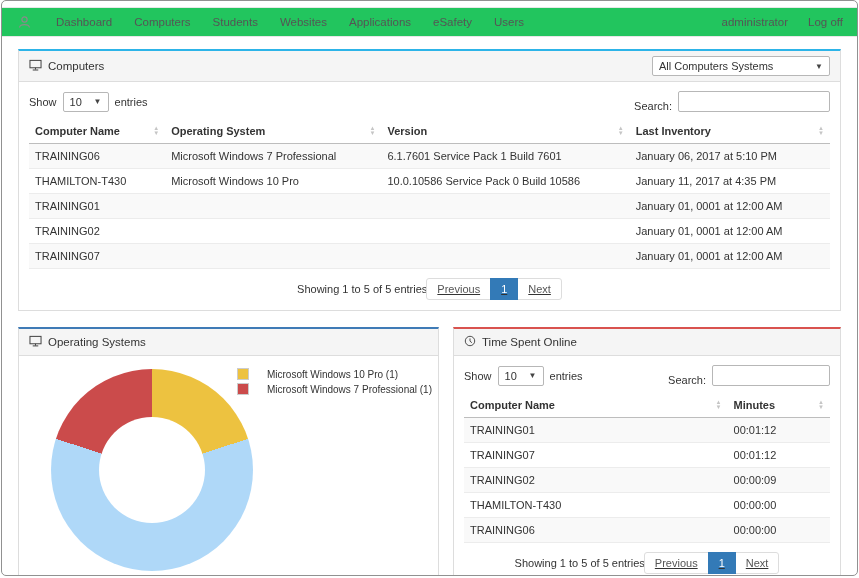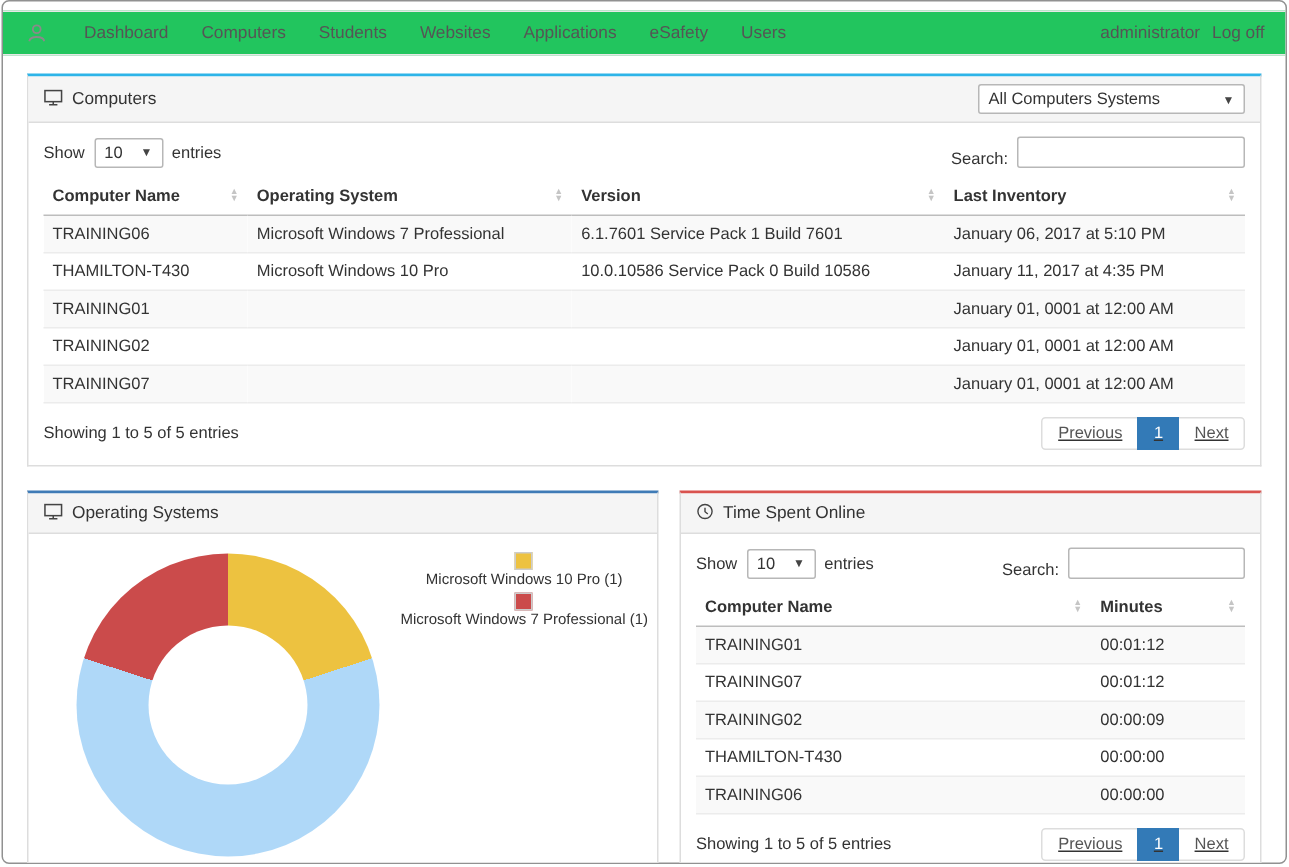--- a/index.html
+++ b/index.html
@@ -13,21 +13,21 @@
   
   .navbar {
     margin-top:6px;
     height:30px; background:#22c55e;
     border-top:1px solid #e7e7e7; border-bottom:1px solid #e7e7e7;
     display:flex; align-items:center; padding:0 14px;
     font-size:11.5px; color:#555;
   }
   .logo { display:flex; align-items:center; margin-right:12px; }
   .nav-item { padding:0 11px; color:#555; text-decoration:none; cursor:pointer; white-space:nowrap; }
-  .nav-right { margin-left:auto; display:flex; align-items:center; gap:8px; }
+  .nav-right { margin-left:auto; display:flex; align-items:center; gap:20px; }
   .nav-right a { color:#555; text-decoration:none; cursor:pointer; }
   
   main { padding:12px 16px 0; }
   .bottom-row { display:flex; gap:14px; margin-top:16px; align-items:stretch; }
   
   .panel { border:1px solid #ddd; background:#fff; }
   .panel-computers { border-top:2px solid var(--computers-panel-border,#2db4e8); }
   .panel-os   { border-top:2px solid var(--os-panel-border,#3f7bb6); width:421px; flex:0 0 421px; }
   .panel-time { border-top:2px solid var(--time-panel-border,#d9534f); flex:1; }
   .panel > header {
@@ -66,41 +66,41 @@
   }
   tbody td { padding:6px 6px; border-bottom:1px solid #ececec; white-space:nowrap; overflow:hidden; }
   tbody tr:nth-child(odd) { background:#f9f9f9; }
   .sort-icon {
     float:right; display:inline-flex; flex-direction:column;
     font-size:6px; line-height:5px; color:#c5c5c5; margin-left:6px; margin-top:1px;
   }
   .sort-icon i { font-style:normal; }
   
   .table-footer {
-    display:flex; justify-content:space-between; align-items:center;
+    display:flex; justify-content:center; align-items:center;
     padding:9px 10px 10px; font-size:11px; color:#333;
   }
   .pagination { display:flex;text-decoration:underline; }
   .page-btn {
     font-family:"Liberation Sans", sans-serif;
     font-size:11px; padding:4px 10px; border:1px solid #ddd; background:#fff;
     color:#555; cursor:pointer; margin-left:-1px;
   }
   .page-btn.active { background:var(--accent,#337ab7); border-color:var(--accent,#337ab7); color:#fff; position:relative; }
   .page-btn:first-child { border-radius:3px 0 0 3px; }
   .page-btn:last-child { border-radius:0 3px 3px 0; }
   
   .os-body { position:relative; height:228px; }
   .donut { position:absolute; left:32px; top:13px; width:202px; height:202px; border-radius:50%; }
   .donut-hole {
     position:absolute; left:50%; top:50%; transform:translate(-50%,-50%);
     width:106px; height:106px; background:#fff; border-radius:50%;
   }
   .legend { position:absolute; right:6px; top:12px; font-size:10px; color:#333; }
-  .legend-item { display:flex; align-items:center; gap:1px; margin-bottom:3px;flex-direction:column; }
+  .legend-item { display:flex; align-items:center; gap:18px; margin-bottom:3px; }
   .legend-swatch { width:12px; height:12px; border:1px solid #ccc; flex:0 0 12px; }
   
   .computers-table col.c0 { width:17%; } .computers-table col.c1 { width:27%; }
   .computers-table col.c2 { width:31%; } .computers-table col.c3 { width:25%; }
   .time-table col.c0 { width:72%; } .time-table col.c1 { width:28%; }
 </style>
 </head>
 <body>
 
 <div class="window">

